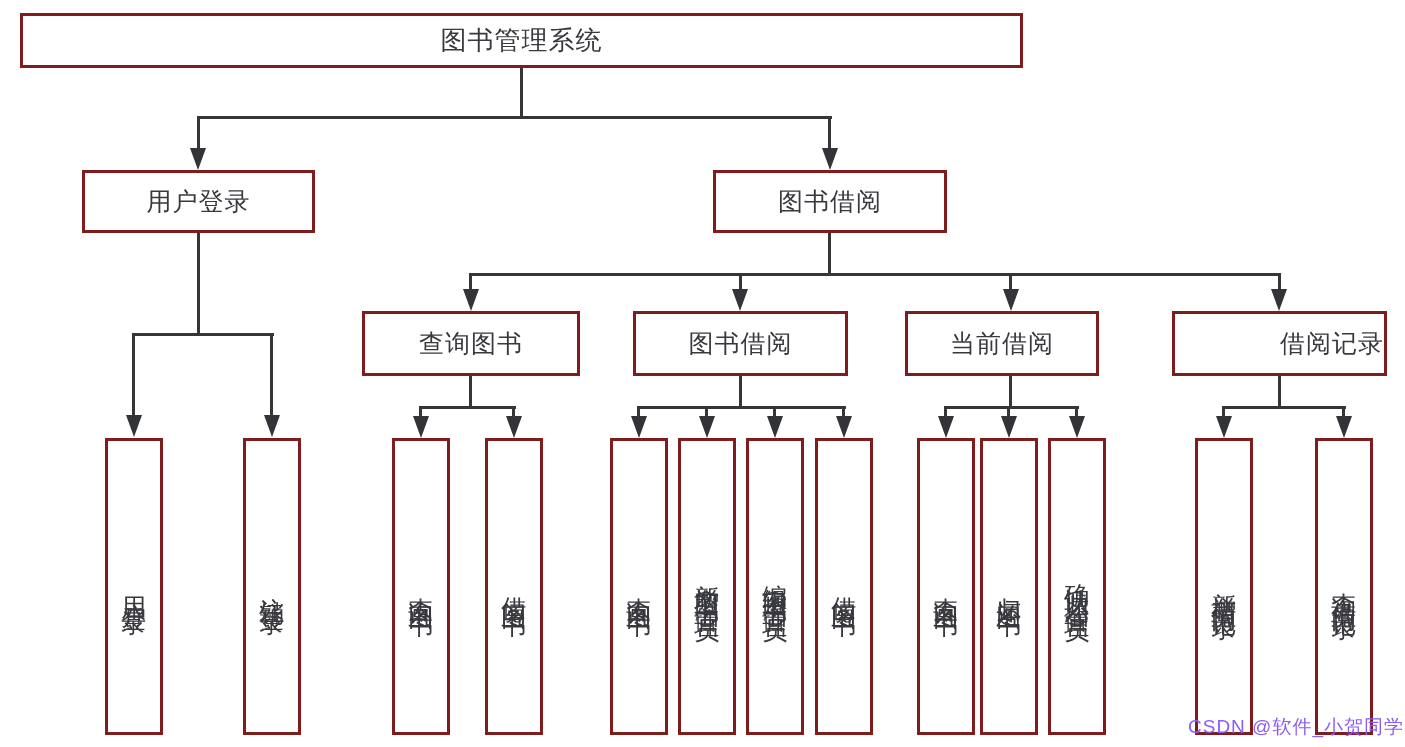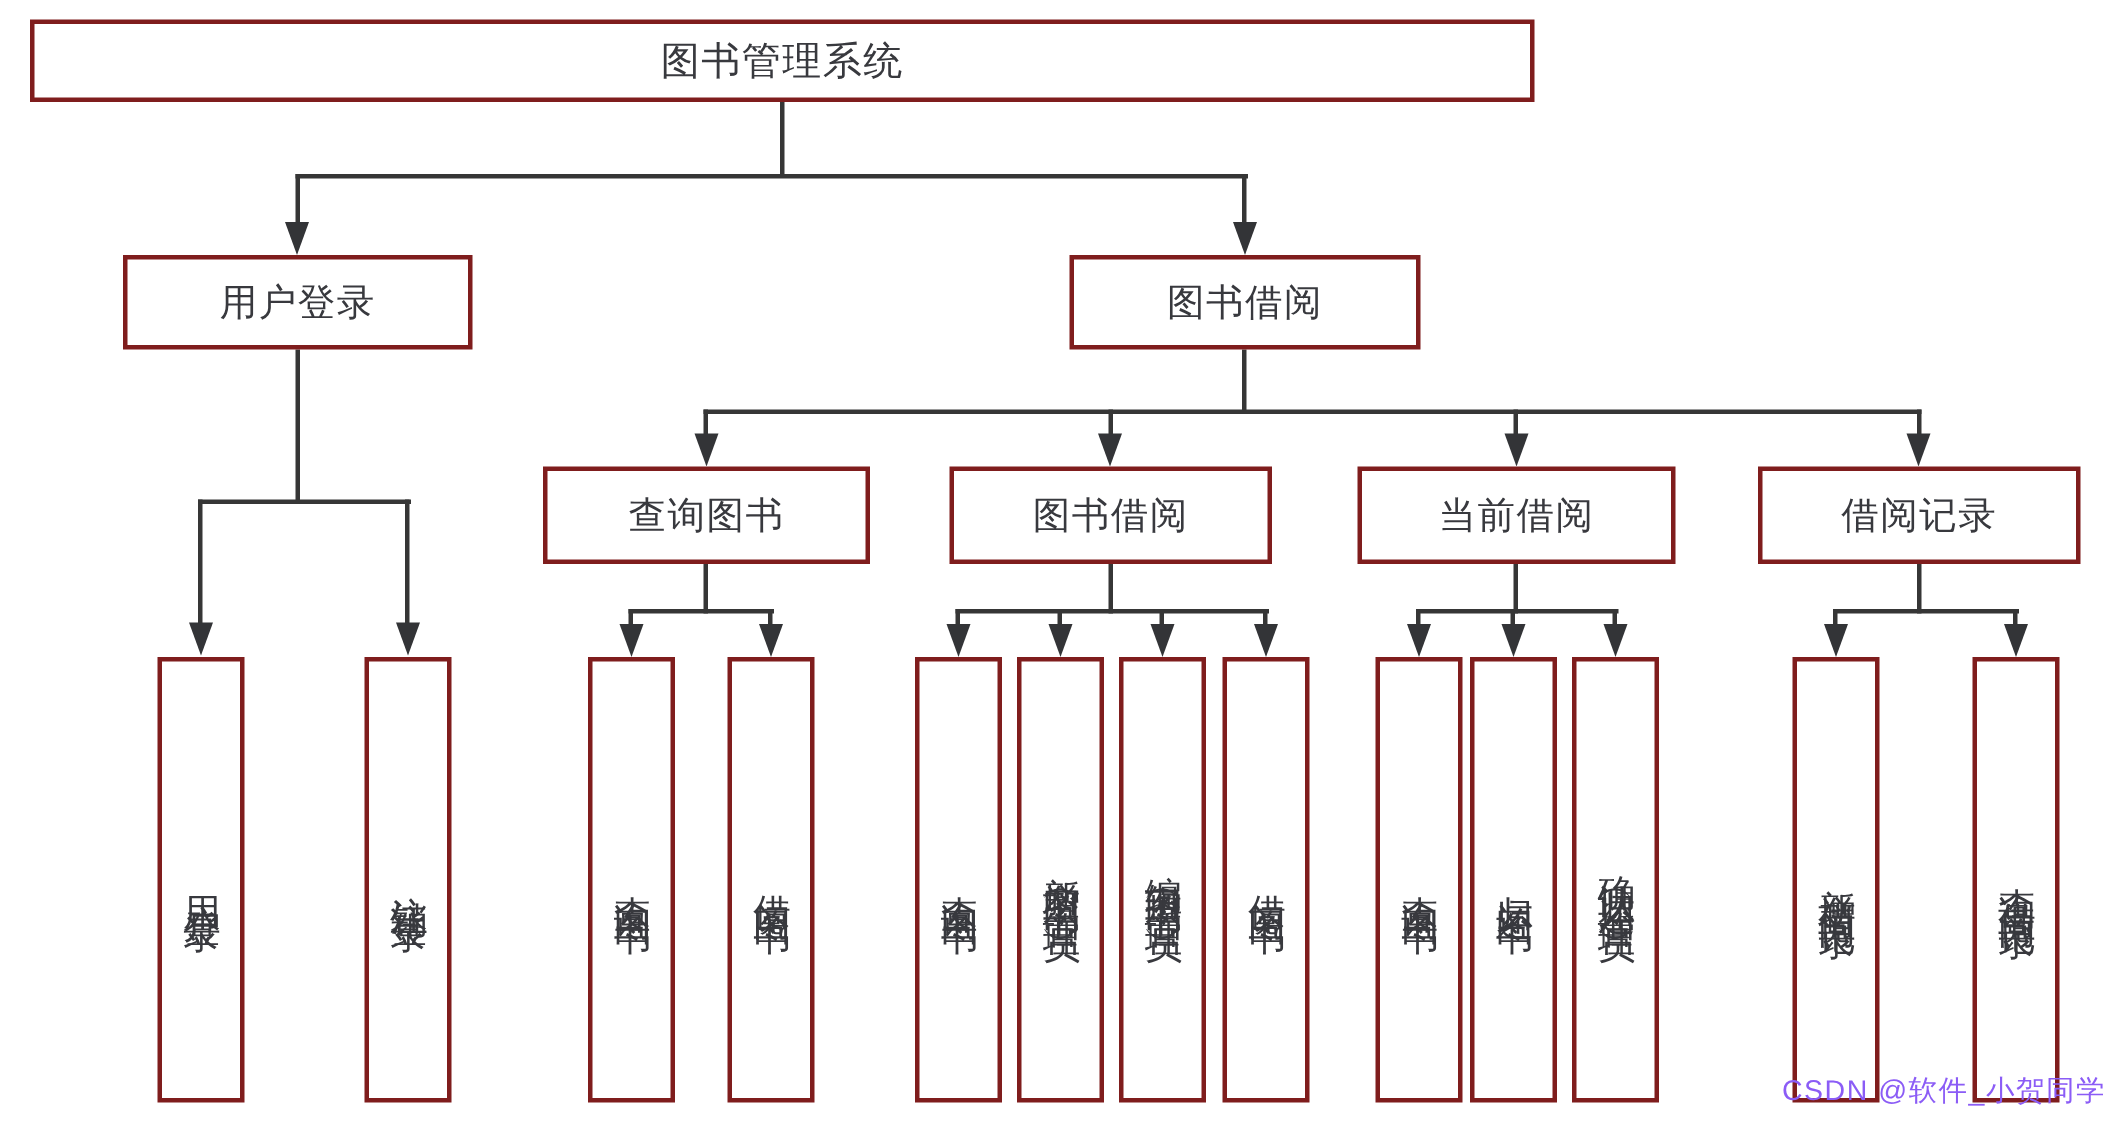--- a/index.html
+++ b/index.html
@@ -135,25 +135,25 @@
   </div>
 
   <div class="node" style="left:362px; top:311px; width:218px; height:65px;">
     <span>查询图书</span>
   </div>
 
   <div class="node" style="left:633px; top:311px; width:215px; height:65px;">
     <span>图书借阅</span>
   </div>
 
-  <div class="node" style="left:905px; top:311px; width:212px; height:65px;">
+  <div class="node" style="left:905px; top:311px; width:194px; height:65px;">
     <span>当前借阅</span>
   </div>
 
-  <div class="node" style="left:1172px; top:311px; width:215px; height:65px;">
+  <div class="node" style="left:1172px; top:311px; width:215px; height:65px;justify-content:flex-end;">
     <span>借阅记录</span>
   </div>
 
   <div class="node leaf" style="left:105px;">
     <span class="vtext">用户登录</span>
   </div>
   <div class="node leaf" style="left:243px;">
     <span class="vtext">注销登录</span>
   </div>
 

